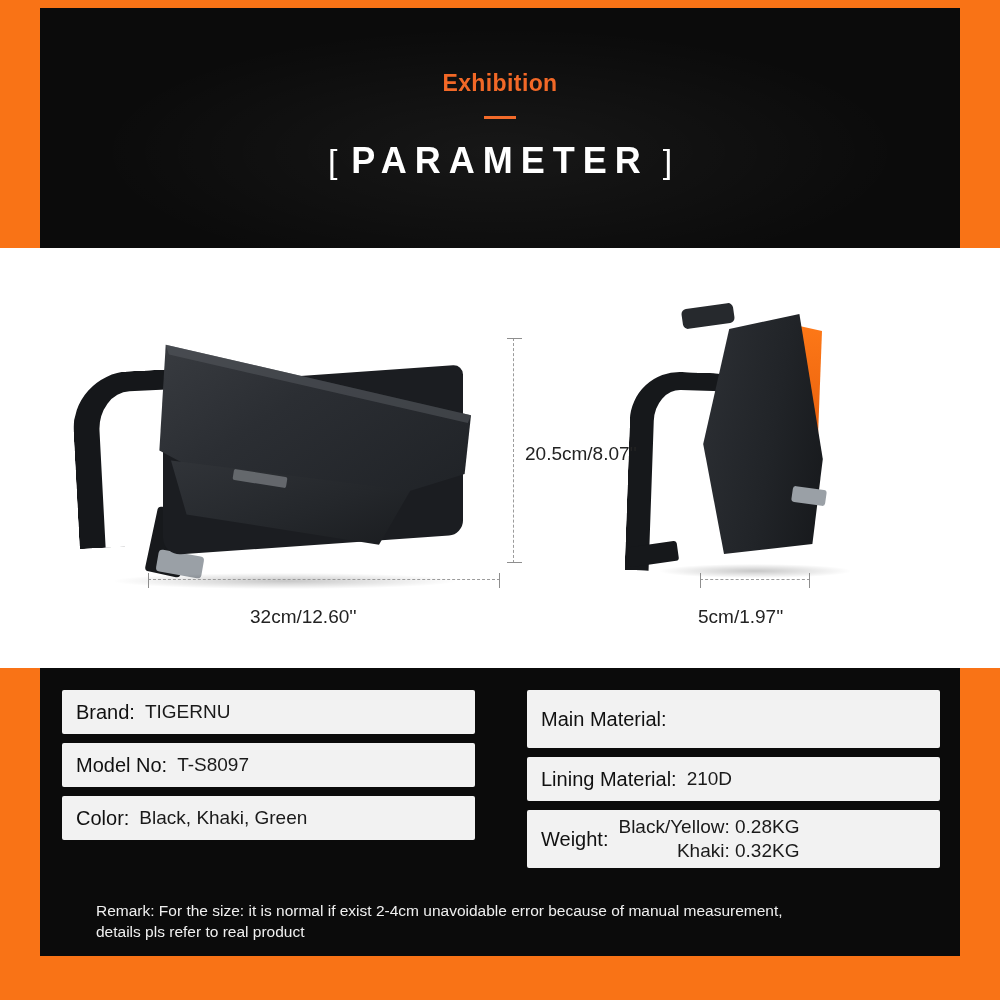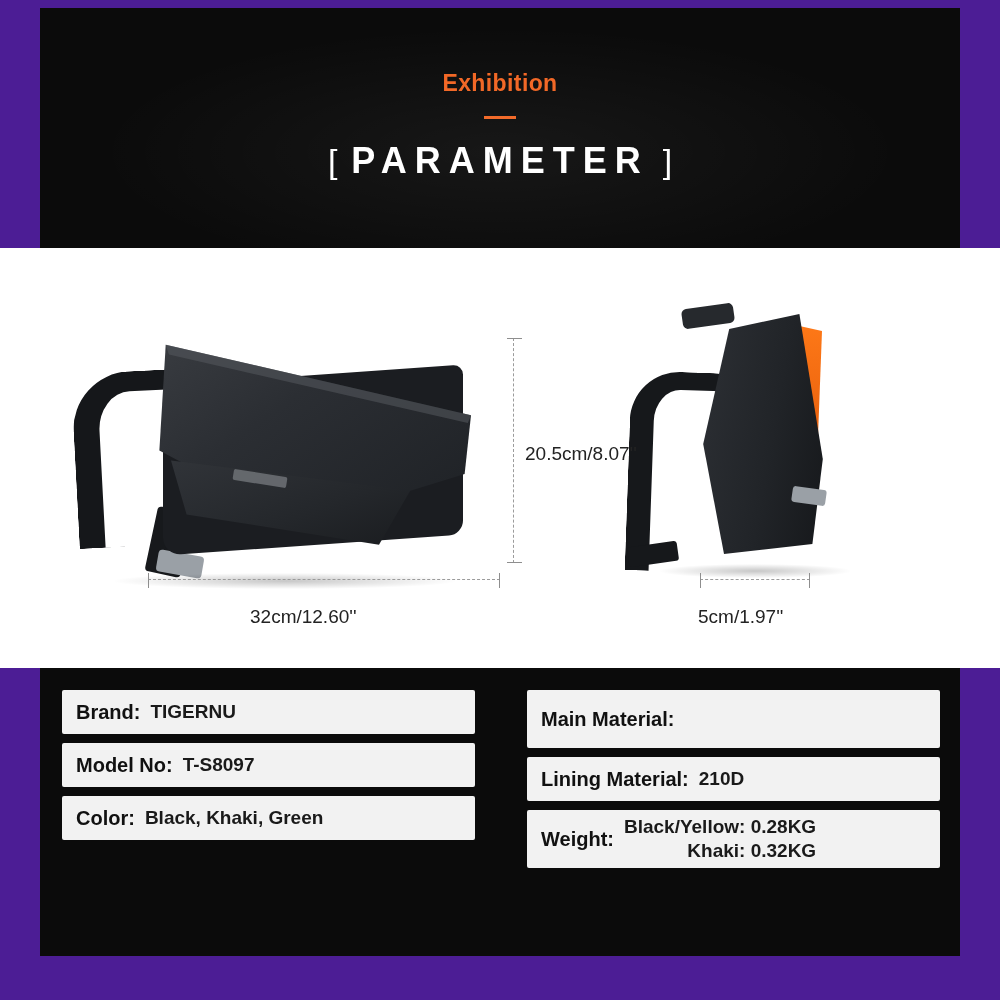--- a/index.html
+++ b/index.html
@@ -11,21 +11,21 @@
     width: 1000px;
     height: 1000px;
     font-family: "Liberation Sans", sans-serif;
     overflow: hidden;
     position: relative;
   }
 
   .page {
     width: 1000px;
     height: 1000px;
-    background: #4c1d95;
+    background: #f97316;
     position: relative;
   }
 
   
   .header-banner {
     position: absolute;
     left: 40px;
     top: 8px;
     width: 920px;
     height: 240px;
@@ -363,21 +363,20 @@
   .spec-col.left { width: 450px; }
   .spec-col.right { width: 450px; margin-left: 40px; }
 
   .spec-row {
     background: #f2f2f2;
     border-radius: 2px;
     display: flex;
     align-items: center;
     padding: 16px 14px;
     box-sizing: border-box;
-    font-weight: bold;
   }
   .spec-row.h44 { height: 44px; }
   .spec-row.h58 { height: 58px; }
   .spec-key {
     color: #111111;
     font-size: 20px;
     white-space: nowrap;
     margin-right: 10px;
   }
   .spec-val {
@@ -486,15 +485,17 @@
         </div>
         <div class="spec-row h58">
           <span class="spec-key">Weight:</span>
           <span class="spec-val two-line">Black/Yellow: 0.28KG
 Khaki: 0.32KG</span>
         </div>
       </div>
 
     </div>
 
+    <div class="remark">Remark: For the size: it is normal if exist 2-4cm unavoidable error because of manual measurement,
+details pls refer to real product</div>
   </div>
 
 </div>
 
 </body></html>

